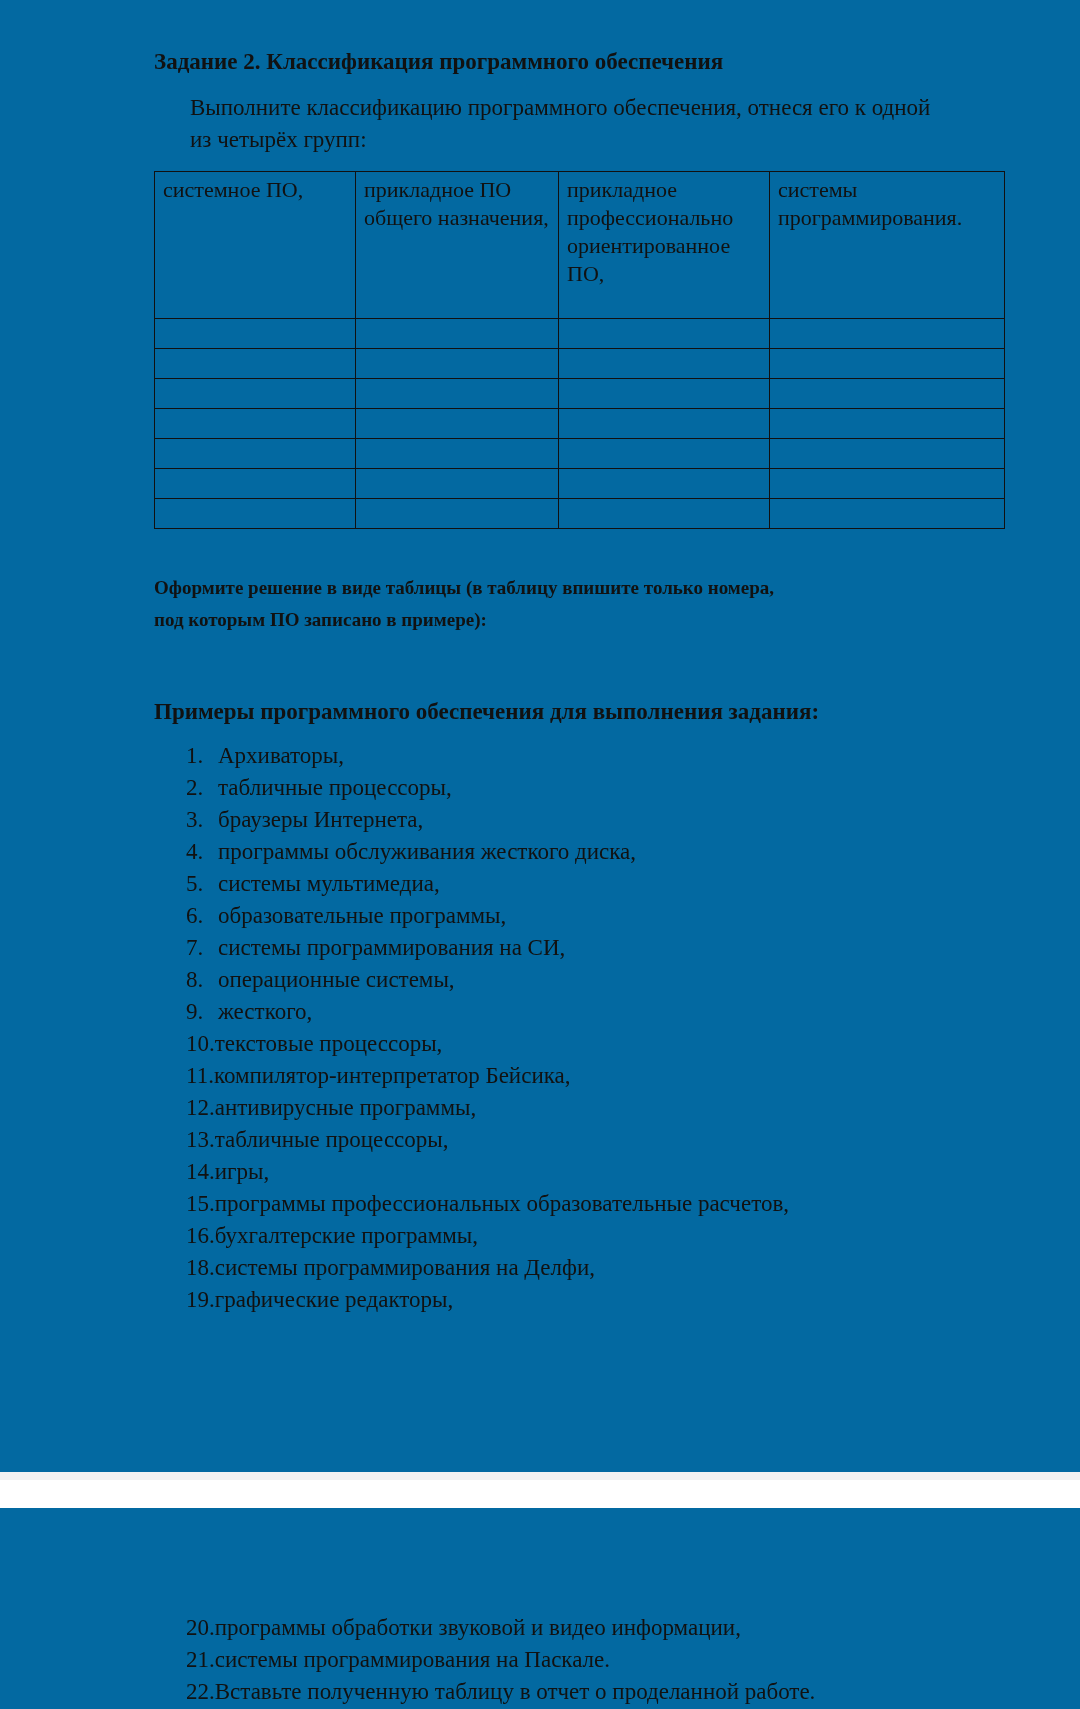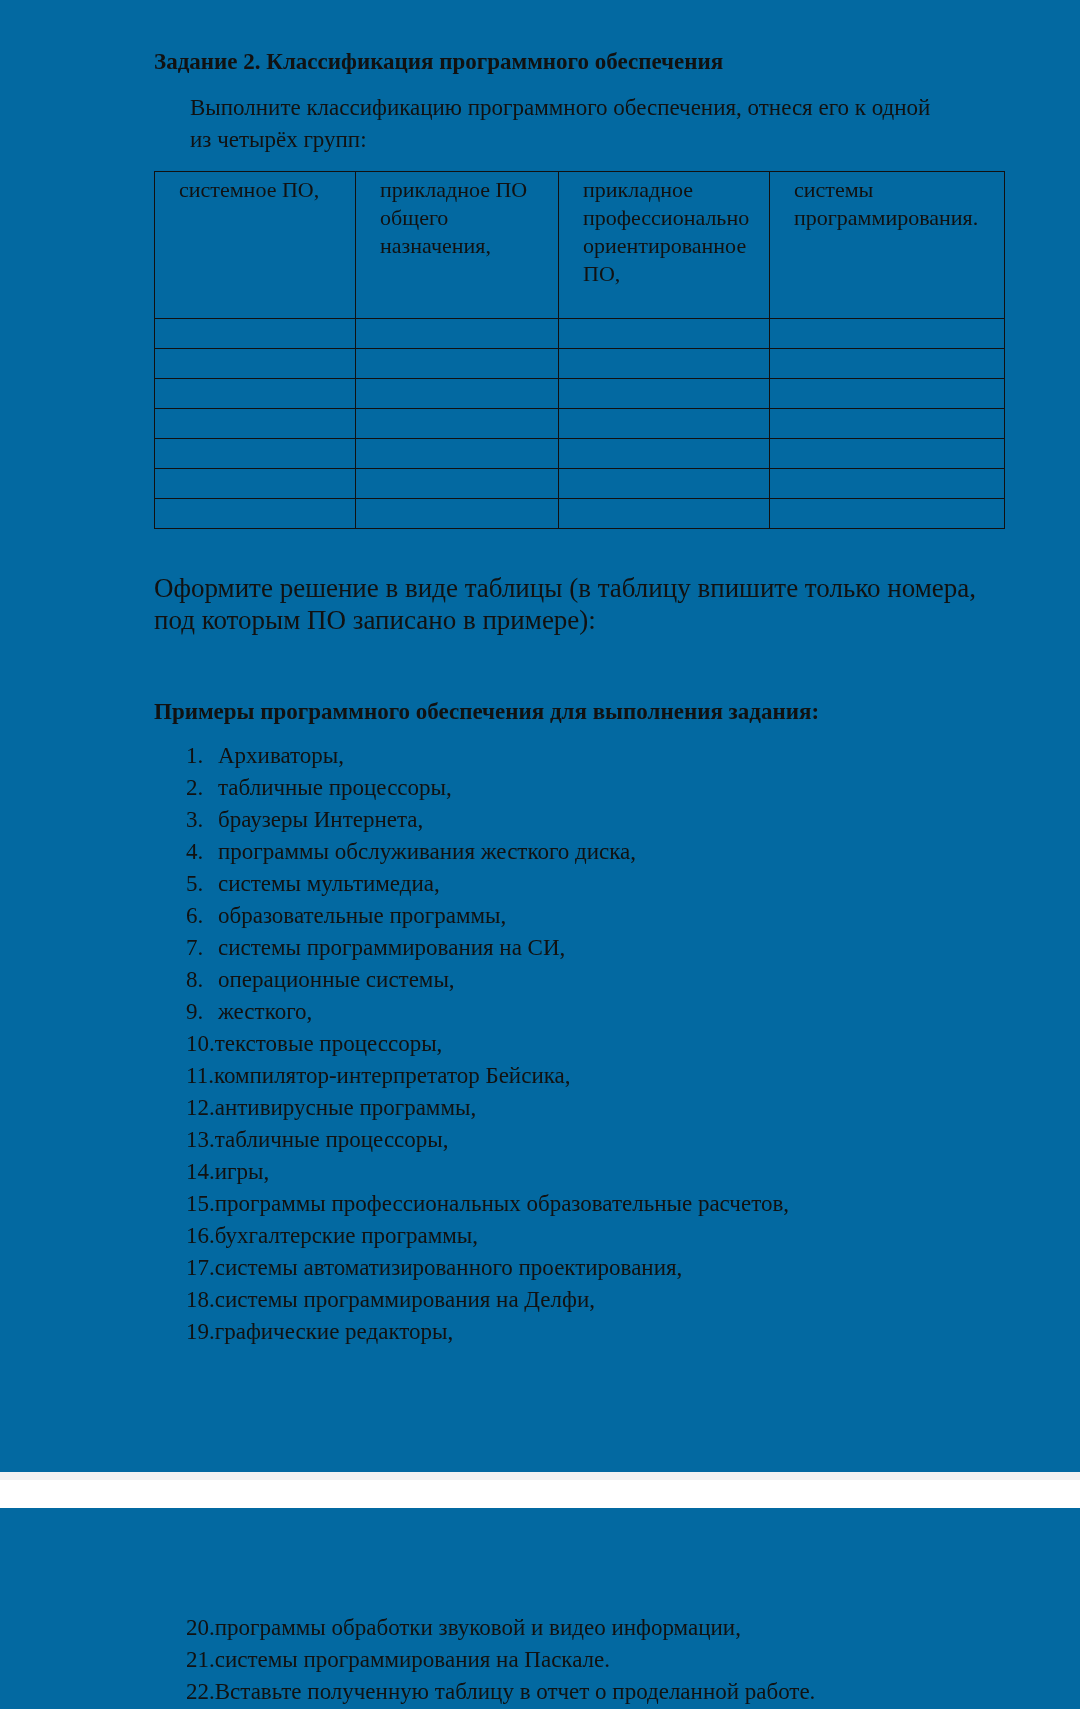--- a/index.html
+++ b/index.html
@@ -59,37 +59,37 @@
       border-collapse: collapse;
       table-layout: fixed;
     }
     table.classify td, table.classify th {
       border: 1.5px solid #111111;
       vertical-align: top;
       text-align: left;
       font-weight: normal;
       font-size: 22px;
       line-height: 28px;
-      padding: 4px 24px;
+      padding: 4px 8px;
       box-sizing: border-box;
     }
     table.classify thead th { height: 147px; }
     table.classify tbody td { height: 30px; padding: 0; }
     col.c1 { width: 201px; }
     col.c2 { width: 203px; }
     col.c3 { width: 211px; }
     col.c4 { width: 235px; }
 
     .instruction {
       position: absolute;
       left: 154px;
       top: 572px;
       width: 860px;
-      font-size: 27px;
-      font-weight: normal;
+      font-size: 19px;
+      font-weight: bold;
       line-height: 32px;
     }
     .instruction span { display: block; white-space: nowrap; }
 
     .examples-heading {
       position: absolute;
       left: 154px;
       top: 696px;
       font-size: 23px;
       font-weight: bold;
@@ -259,24 +259,20 @@
       </li>
     <li>
         <span class="num wide">15.</span>
         <span>программы профессиональных образовательные расчетов,</span>
       </li>
     <li>
         <span class="num wide">16.</span>
         <span>бухгалтерские программы,</span>
       </li>
     <li>
-        <span class="num wide">17.</span>
-        <span>системы автоматизированного проектирования,</span>
-      </li>
-    <li>
         <span class="num wide">18.</span>
         <span>системы программирования на Делфи,</span>
       </li>
     <li>
         <span class="num wide">19.</span>
         <span>графические редакторы,</span>
       </li>
   </ol>
 </div>
 

